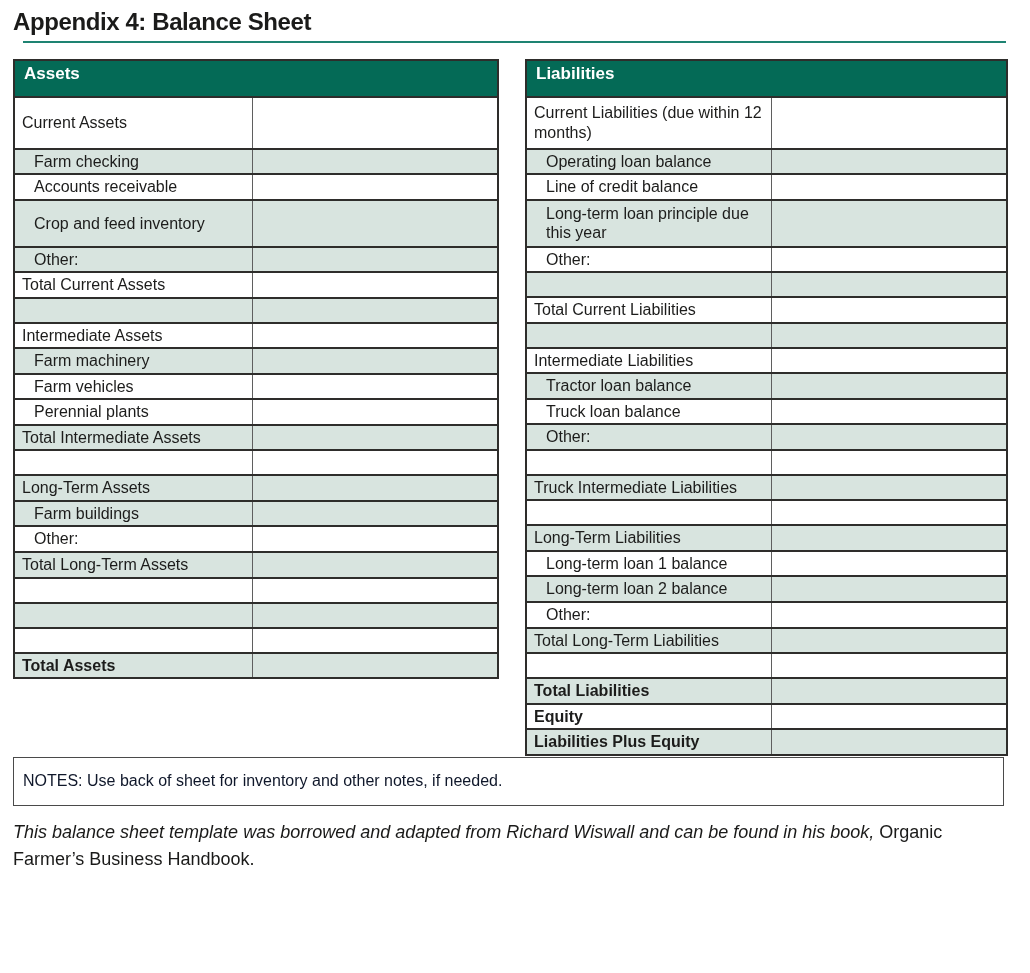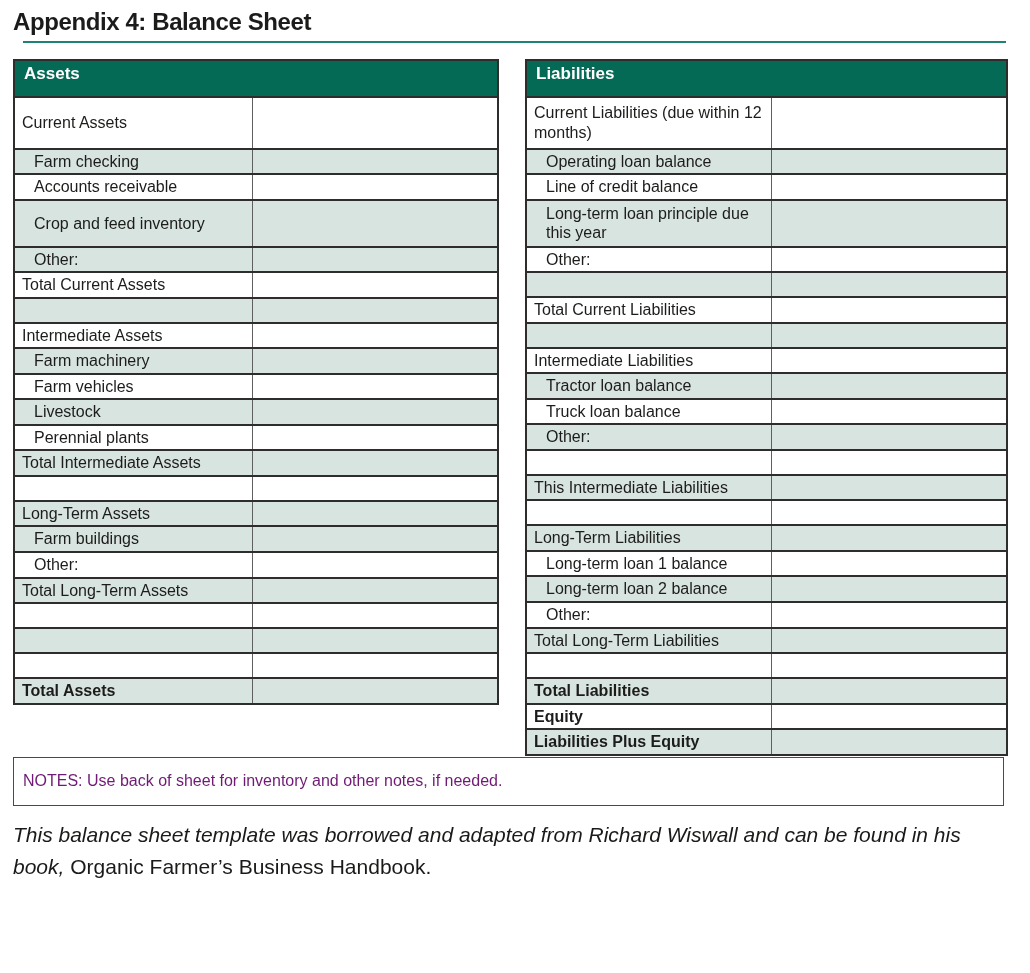--- a/index.html
+++ b/index.html
@@ -55,25 +55,25 @@
   table.sheet tr{height:25px;}
   table.sheet tr.tall-1{height:52px;}
   table.sheet tr.tall-2{height:47px;}
   table.sheet tr.shaded{background:var(--row-shade);}
   table.sheet tr.item td.label{padding-left:19px;}
   table.sheet tr.grand-total td.label{font-weight:700;}
   .notes-box{
     margin-top:1px;width:991px;height:49px;
     border:1.5px solid #4a4a4a;
     display:flex;align-items:center;
-    padding-left:9px;font-size:16px;color:#701a75;text-align:center;
+    padding-left:9px;font-size:16px;color:#0f172a;text-align:center;
   }
   .footer-attribution{
     margin:13px 0 0 0;width:1000px;
-    font-size:21px;line-height:1.55;color:#1a1a19;
+    font-size:18px;line-height:1.55;color:#1a1a19;
   }
   .footer-attribution .it{font-style:italic;}
   .footer-attribution .book{font-style:normal;}
 </style>
 </head>
 <body>
 
 <div class="page">
 
   <h1 class="page-title">Appendix 4: Balance Sheet</h1>
@@ -137,24 +137,20 @@
           <tr class="shaded item">
             <td class="label">Farm machinery</td>
             <td class="value"></td>
           </tr>
 
           <tr class="plain item">
             <td class="label">Farm vehicles</td>
             <td class="value"></td>
           </tr>
 
-          <tr class="shaded item">
-            <td class="label">Livestock</td>
-            <td class="value"></td>
-          </tr>
 
           <tr class="plain item">
             <td class="label">Perennial plants</td>
             <td class="value"></td>
           </tr>
 
           <tr class="shaded total">
             <td class="label">Total Intermediate Assets</td>
             <td class="value"></td>
           </tr>
@@ -278,21 +274,21 @@
             <td class="label">Other:</td>
             <td class="value"></td>
           </tr>
 
           <tr class="plain blank">
             <td class="label"></td>
             <td class="value"></td>
           </tr>
 
           <tr class="shaded total">
-            <td class="label">This Intermediate Liabilities</td>
+            <td class="label">Truck Intermediate Liabilities</td>
             <td class="value"></td>
           </tr>
 
           <tr class="plain blank">
             <td class="label"></td>
             <td class="value"></td>
           </tr>
 
           <tr class="shaded group">
             <td class="label">Long-Term Liabilities</td>

